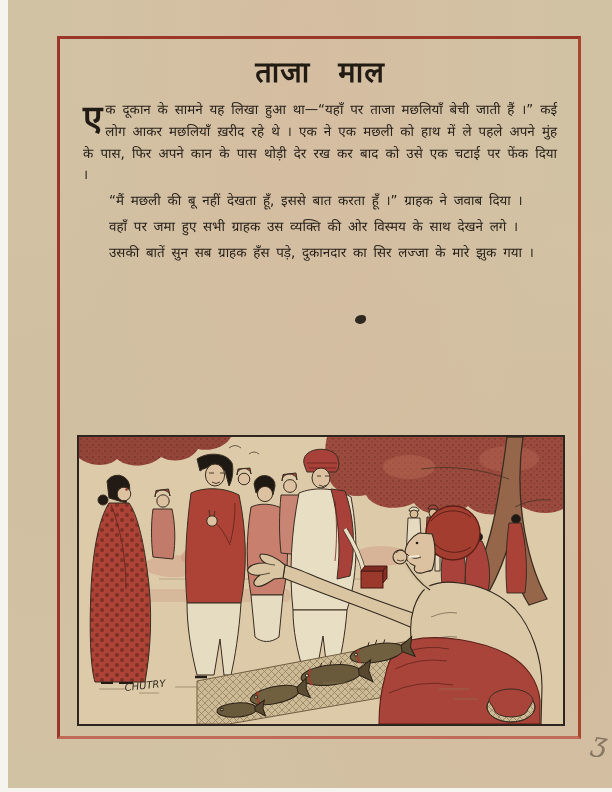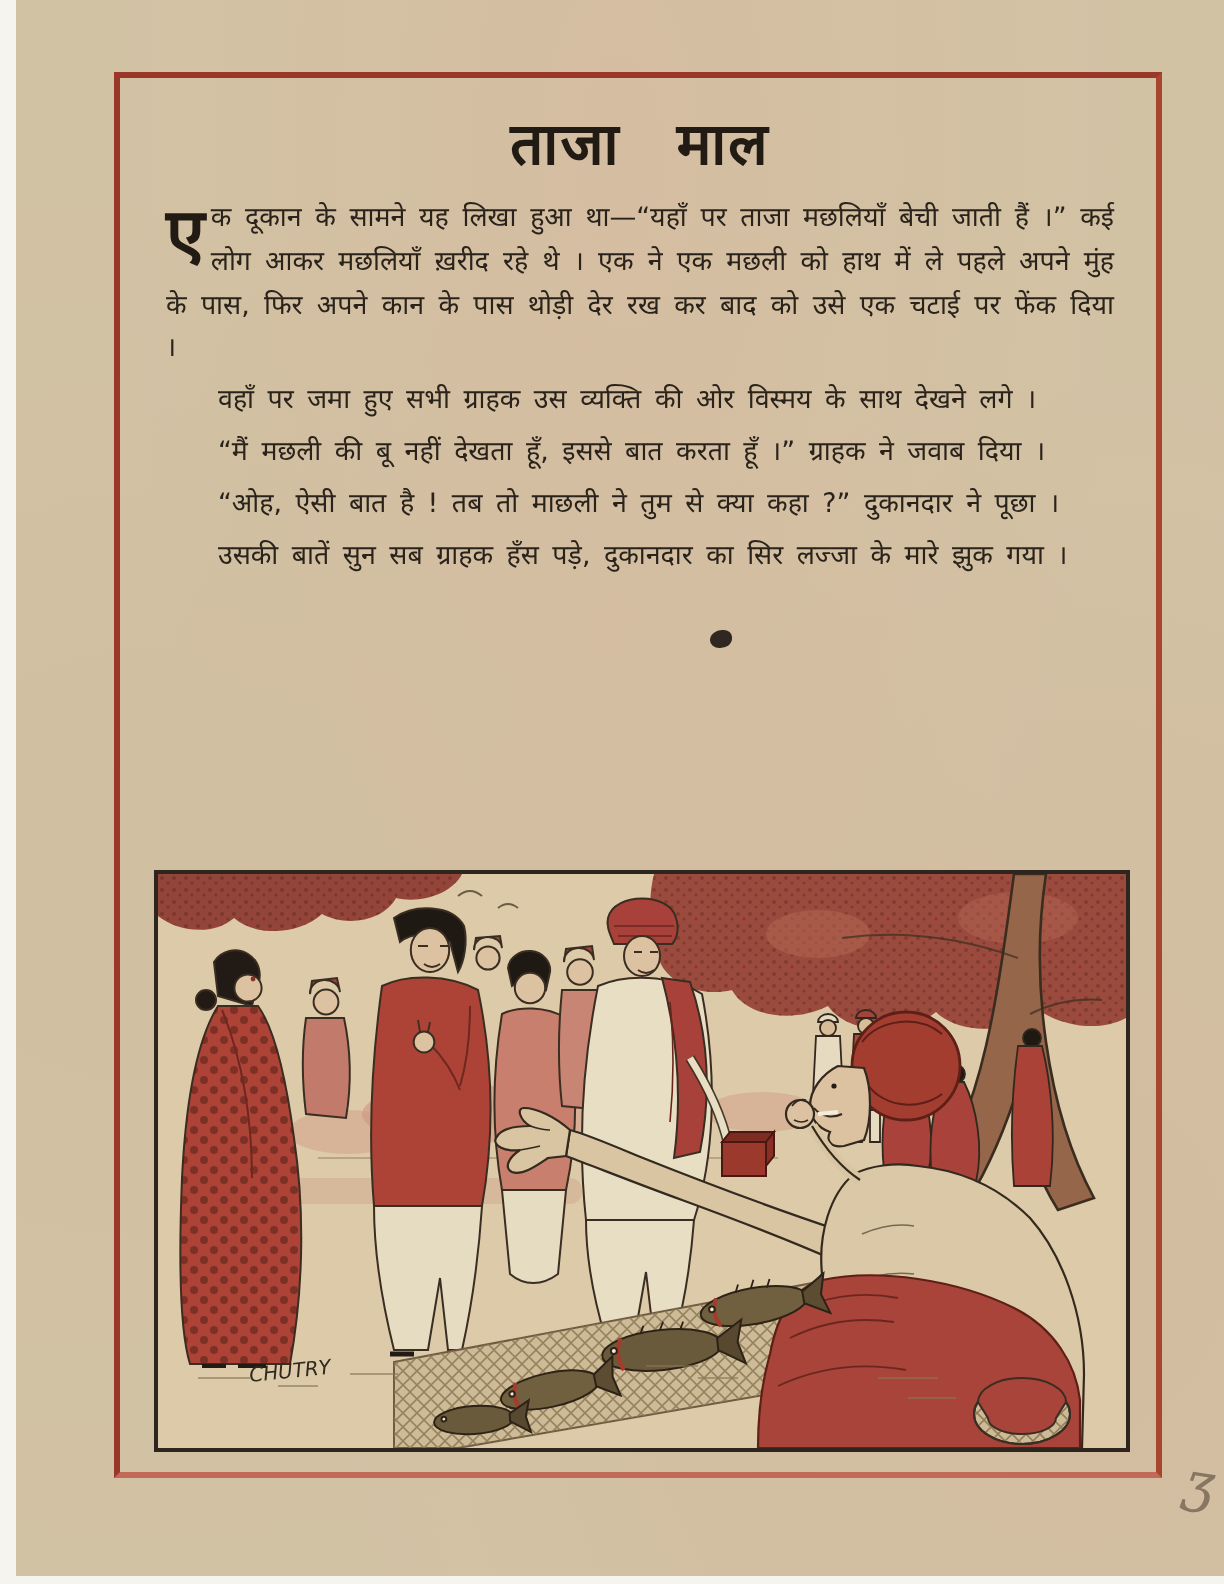--- a/index.html
+++ b/index.html
@@ -52,23 +52,22 @@
 </head>
 <body>
 
 <div class="page">
   <div class="frame">
     <div class="content">
 
       <h1 class="title">ताजा माल</h1>
 
       <p class="story first"><span class="dropcap">ए</span><span>क दूकान के सामने यह लिखा हुआ था—“यहाँ पर ताजा मछलियाँ बेची जाती हैं ।” कई लोग आकर मछलियाँ ख़रीद रहे थे । एक ने एक मछली को हाथ में ले पहले अपने मुंह के पास, फिर अपने कान के पास थोड़ी देर रख कर बाद को उसे एक चटाई पर फेंक दिया ।</span></p>
+      <p class="story">“मैं मछली की बू नहीं देखता हूँ, इससे बात करता हूँ ।” ग्राहक ने जवाब दिया ।</p>
       <p class="story">वहाँ पर जमा हुए सभी ग्राहक उस व्यक्ति की ओर विस्मय के साथ देखने लगे ।</p>
-      <p class="story">“मैं मछली की बू नहीं देखता हूँ, इससे बात करता हूँ ।” ग्राहक ने जवाब दिया ।</p>
-      <p class="story">“ओह, ऐसी बात है ! तब तो माछली ने तुम से क्या कहा ?” दुकानदार ने पूछा ।</p>
       <p class="story">उसकी बातें सुन सब ग्राहक हँस पड़े, दुकानदार का सिर लज्जा के मारे झुक गया ।</p>
     </div>
 
     <div class="illustration">
       <svg width="484" height="287" viewBox="0 0 484 287" xmlns="http://www.w3.org/2000/svg">
         <defs>
           <pattern id="matweave" width="7" height="7" patternUnits="userSpaceOnUse">
             <path d="M0,7 L7,0 M0,0 L7,7" stroke="#8d7854" stroke-width="0.8" fill="none"></path>
           </pattern>
           <pattern id="saridots" width="10" height="10" patternUnits="userSpaceOnUse">

